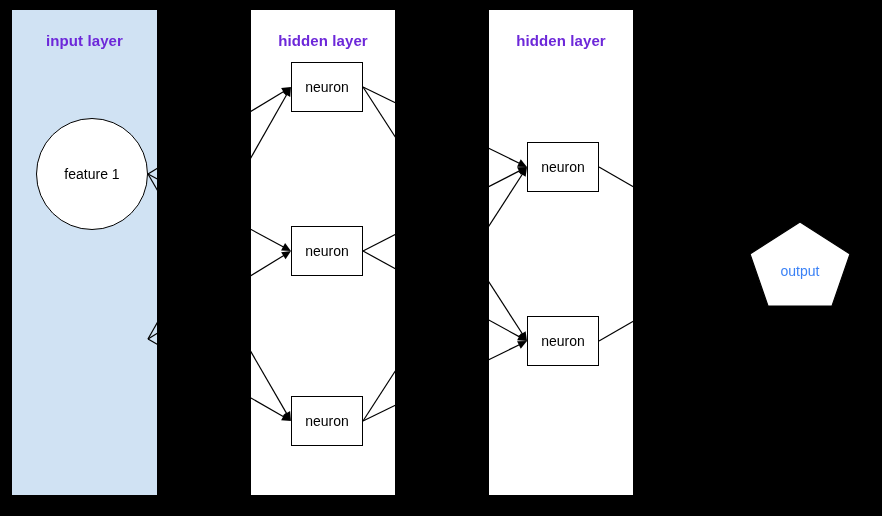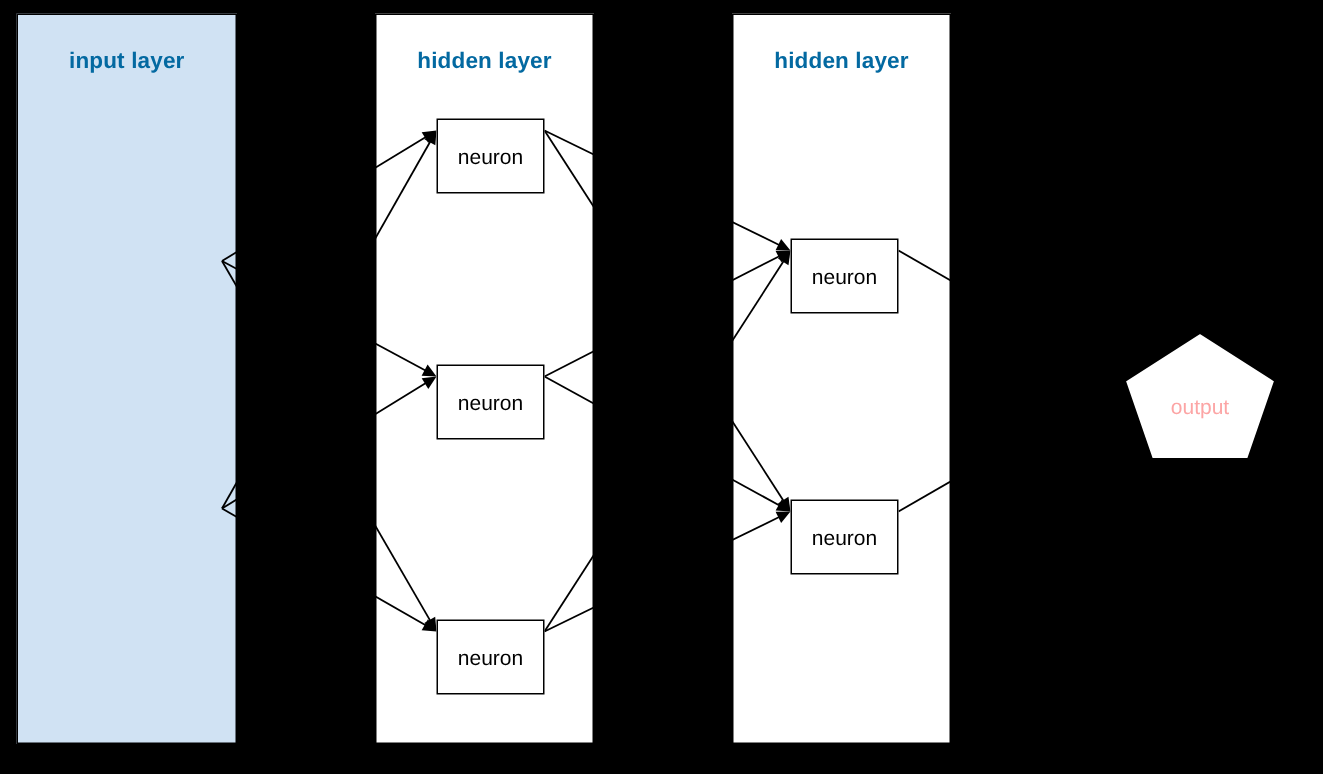--- a/index.html
+++ b/index.html
@@ -19,57 +19,56 @@
     position: absolute;
     box-sizing: border-box;
     border: 1px solid #000000;
   }
   .layer-title {
     position: absolute;
     width: 100%;
     text-align: center;
     font-size: 15px;
     font-weight: bold;
-    color: #0369a1;
+    color: #6d28d9;
     letter-spacing: 0.1px;
   }
   #edges {
     position: absolute;
     left: 0;
     top: 0;
     width: 882px;
     height: 516px;
     pointer-events: none;
   }
   .node {
     position: absolute;
     box-sizing: border-box;
     display: flex;
     align-items: center;
     justify-content: center;
     font-size: 14px;
     color: #000000;
     background: #ffffff;
-    margin-top: 17px;
   }
   .node-rect {
     border: 1px solid #000000;
   }
   .node-circle {
     border: 1px solid #000000;
     border-radius: 50%;
   }
   .node-pent {
     background: transparent;
     border: none;
   }
   .pent-label {
     position: absolute;
     font-size: 14px;
-    color: #fca5a5;
+    color: #3b82f6;
     white-space: nowrap;
   }
 </style>
 </head>
 <body>
 
 <div id="canvas">
 
   <div class="layer-panel" id="panel-input" style="left: 11px; top: 9px; width: 147px; height: 487px; background: rgb(208, 226, 243);">
     <div class="layer-title" style="top: 22px;">input layer</div>
@@ -105,20 +104,23 @@
       <line x1="363.00" y1="421.00" x2="522.66" y2="173.72" stroke="#000000" stroke-width="1.2"></line>
       <polygon points="527.00,167.00 518.59,172.28 525.65,176.84" fill="#000000"></polygon>
       <line x1="363.00" y1="421.00" x2="519.81" y2="344.51" stroke="#000000" stroke-width="1.2"></line>
       <polygon points="527.00,341.00 517.07,341.17 520.75,348.72" fill="#000000"></polygon>
       <line x1="599.00" y1="167.00" x2="743.07" y2="249.93" stroke="#000000" stroke-width="1.2"></line>
       <polygon points="750.00,253.92 744.30,245.79 740.10,253.07" fill="#000000"></polygon>
       <line x1="599.00" y1="341.00" x2="743.07" y2="257.92" stroke="#000000" stroke-width="1.2"></line>
       <polygon points="750.00,253.92 740.11,254.78 744.30,262.05" fill="#000000"></polygon>
     </svg>
 
+  <div class="node node-circle" id="node-input-0" style="left: 36px; top: 118px; width: 112px; height: 112px;">
+    <span>feature 1</span>
+  </div>
 
   <div class="node node-rect" id="node-hidden1-0" style="left: 291px; top: 62px; width: 72px; height: 50px;">
     <span>neuron</span>
   </div>
   <div class="node node-rect" id="node-hidden1-1" style="left: 291px; top: 226px; width: 72px; height: 50px;">
     <span>neuron</span>
   </div>
   <div class="node node-rect" id="node-hidden1-2" style="left: 291px; top: 396px; width: 72px; height: 50px;">
     <span>neuron</span>
   </div>

